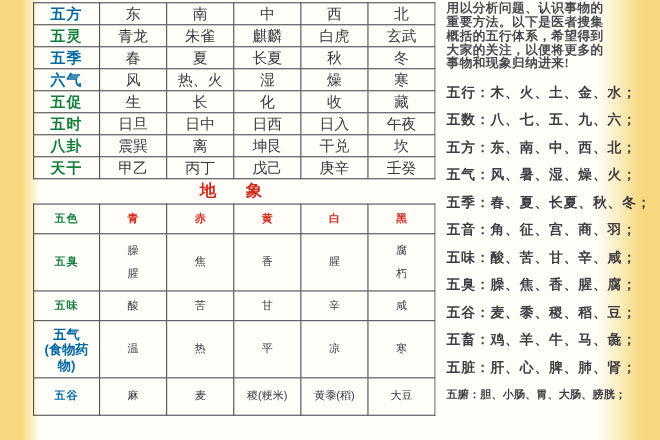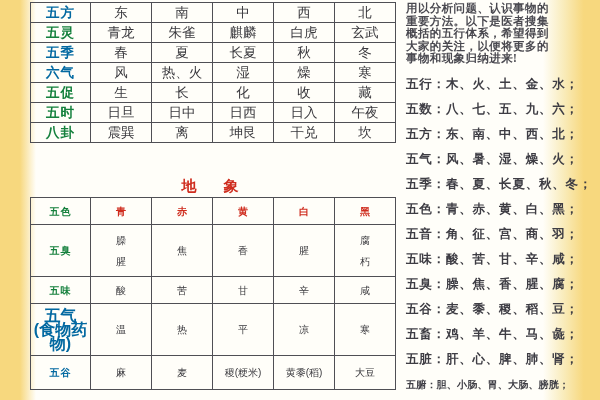--- a/index.html
+++ b/index.html
@@ -25,26 +25,26 @@
   .t1 th,.t1 td{font-size:13.5px;}
   .t2 tr:nth-child(1){height:27px;}
   .t2 tr:nth-child(2){height:52px;}
   .t2 tr:nth-child(3){height:27px;}
   .t2 tr:nth-child(4){height:52px;}
   .t2 tr:nth-child(5){height:34px;}
   .t2 th,.t2 td{font-size:10px;line-height:21px;}
   th.lbl{font-weight:bold;letter-spacing:1px;}
   th.lbl.navy{color:#15803d;}
   th.lbl.dark{color:#0369a1;}
-  th.lbl.multi{font-size:16px;line-height:14px;letter-spacing:0;}
+  th.lbl.multi{font-size:12px;line-height:14px;letter-spacing:0;}
   td{color:#39383d;font-weight:500;}
   td.red{color:#cf2c1e;font-weight:bold;}
   .section-band{
     height:22px;line-height:22px;text-align:center;
-    color:#cf2c1e;font-weight:bold;font-size:15px;letter-spacing:6px;margin-top:32px;
+    color:#cf2c1e;font-weight:bold;font-size:15px;letter-spacing:6px;
   }
   .right-panel{
     position:absolute;left:396px;top:0;width:204px;height:400px;
     background:linear-gradient(90deg,#fffef9 0 72%,#f9ecbc 82%,#f7d87e 92% 100%);
     padding:2px 0 0 10px;box-sizing:border-box;font-family:Liberation Serif, serif;
   }
   .intro{
     margin:0;width:150px;
     font-size:11.5px;line-height:12.5px;font-weight:700;
     color:#4a4950;letter-spacing:0.4px;
@@ -121,20 +121,28 @@
             <td>日入</td>
             <td>午夜</td>
           </tr>
           <tr>
             <th class="lbl navy">八卦</th>
             <td>震巽</td>
             <td>离</td>
             <td>坤艮</td>
             <td>干兑</td>
             <td>坎</td>
+          </tr>
+          <tr>
+            <th class="lbl navy">天干</th>
+            <td>甲乙</td>
+            <td>丙丁</td>
+            <td>戊己</td>
+            <td>庚辛</td>
+            <td>壬癸</td>
           </tr>
         </tbody>
     </table>
 
     <div class="section-band">地　象</div>
 
     <table class="t2">
       <colgroup>
           <col class="lblcol">
           <col class="datacol">
@@ -193,21 +201,20 @@
   </div>
 
   <div class="right-panel">
     <p class="intro">用以分析问题、认识事物的重要方法。以下是医者搜集概括的五行体系，希望得到大家的关注，以便将更多的事物和现象归纳进来!</p>
     <div class="items" id="items-list">
         <div class="item">五行：木、火、土、金、水；</div>
         <div class="item">五数：八、七、五、九、六；</div>
         <div class="item">五方：东、南、中、西、北；</div>
         <div class="item">五气：风、暑、湿、燥、火；</div>
         <div class="item">五季：春、夏、长夏、秋、冬；</div>
-        <div class="item">五色：青、赤、黄、白、黑；</div>
         <div class="item">五音：角、征、宫、商、羽；</div>
         <div class="item">五味：酸、苦、甘、辛、咸；</div>
         <div class="item">五臭：臊、焦、香、腥、腐；</div>
         <div class="item">五谷：麦、黍、稷、稻、豆；</div>
         <div class="item">五畜：鸡、羊、牛、马、彘；</div>
         <div class="item">五脏：肝、心、脾、肺、肾；</div>
         <div class="item small">五腑：胆、小肠、胃、大肠、膀胱；</div>
       </div>
   </div>
 </div>

